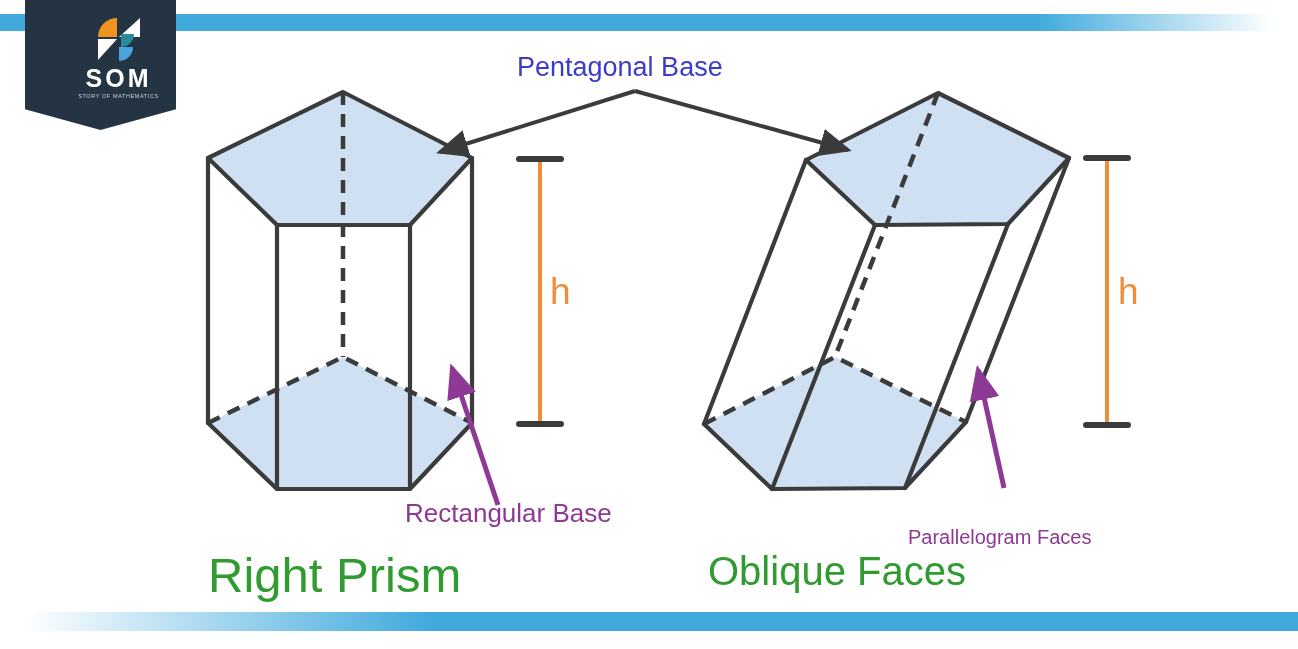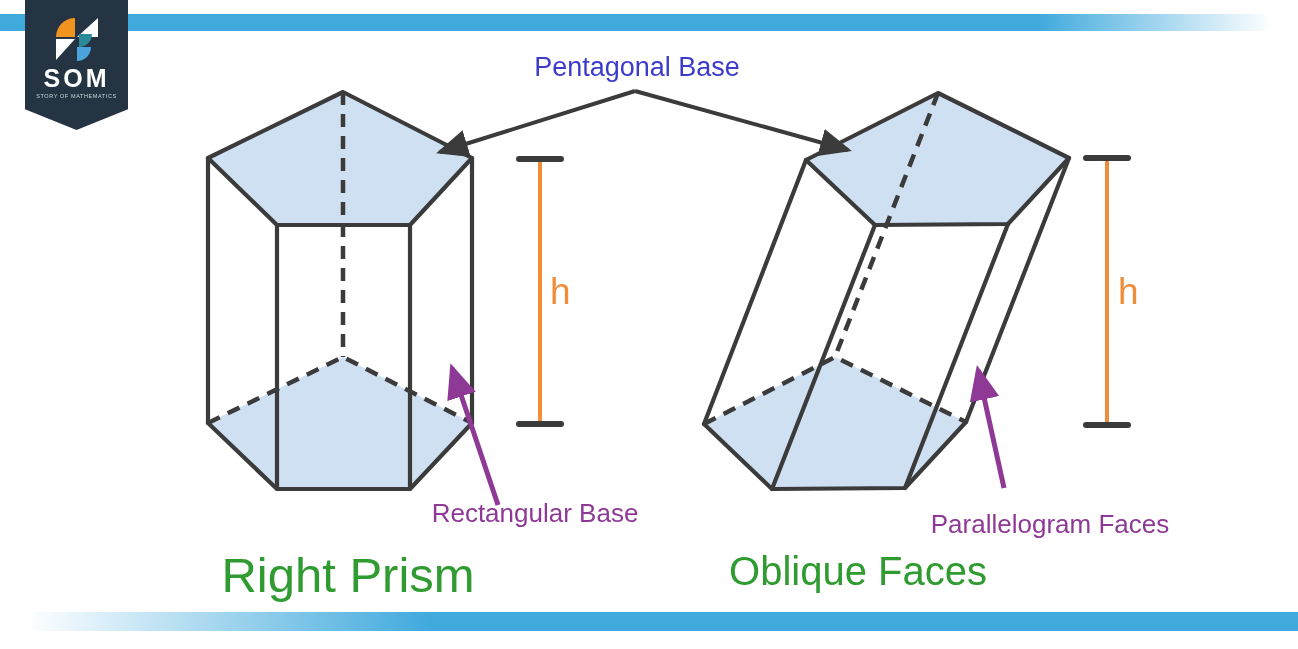--- a/index.html
+++ b/index.html
@@ -11,47 +11,47 @@
   .stripe-top{
     position:absolute;left:0;top:14px;width:1298px;height:17px;
     background:linear-gradient(to right, var(--stripe-blue) 0%, var(--stripe-blue) 80%, rgba(255,255,255,0) 98%);
   }
   .stripe-bottom{
     position:absolute;left:0;top:612px;width:1298px;height:19px;
     background:linear-gradient(to right, rgba(255,255,255,0) 2%, var(--stripe-blue) 33%, var(--stripe-blue) 100%);
   }
   
   .banner{
-    position:absolute;left:25px;top:0;width:103px;height:130px;
+    position:absolute;left:25px;top:0;width:115px;height:130px;
     background:var(--banner-navy);z-index:5;
     clip-path:polygon(0 0,100% 0,100% 84%,50% 100%,0 84%);
-    display:flex;flex-direction:column;align-items:center;
+    display:flex;flex-direction:column;align-items:center;padding-left:36px;
   }
   .banner .logo-icon{margin-top:16px;}
   .banner .logo-acronym{
     color:#ffffff;font-weight:bold;font-size:25px;letter-spacing:3px;
     margin-top:4px;line-height:1;
   }
   .banner .logo-tagline{
     color:#cdd6dc;font-size:5.5px;letter-spacing:0.6px;margin-top:3px;line-height:1;
   }
   
   .diagram{position:absolute;left:0;top:0;width:1298px;height:649px;z-index:2;}
   .face{fill:var(--face-fill);stroke:none;}
   .edge{stroke:var(--edge-dark);stroke-width:4.2;fill:none;stroke-linecap:round;stroke-linejoin:round;}
   .edge-dashed{stroke:var(--edge-dark);stroke-width:4.5;fill:none;stroke-dasharray:13 9;stroke-linejoin:round;}
   .pointer-line{stroke:var(--edge-dark);stroke-width:4;fill:none;}
   .purple-line{stroke:var(--label-purple);stroke-width:5;fill:none;}
   .hbar-line{stroke:var(--height-orange);stroke-width:4;fill:none;}
   .hbar-cap{stroke:var(--edge-dark);stroke-width:6;stroke-linecap:round;fill:none;}
   
-  .lbl{position:absolute;z-index:4;text-align:center;line-height:1.1;white-space:nowrap;}
+  .lbl{position:absolute;z-index:4;line-height:1.1;white-space:nowrap;}
   .lbl-base{left:517px;top:53px;width:240px;color:var(--label-blue);font-size:27px;}
   .lbl-rect{left:405px;top:499px;width:260px;color:var(--label-purple);font-size:26px;}
-  .lbl-para{left:908px;top:510px;width:284px;color:var(--label-purple);font-size:26px;}
+  .lbl-para{left:908px;top:526px;width:284px;color:var(--label-purple);font-size:20px;}
   .lbl-h-left{left:550px;top:272px;width:40px;color:var(--height-orange);font-size:37px;text-align:left;}
   .lbl-h-right{left:1118px;top:272px;width:40px;color:var(--height-orange);font-size:37px;text-align:left;}
   .lbl-right-prism{left:208px;top:549px;width:280px;color:var(--label-green);font-size:49px;}
   .lbl-oblique-prism{left:708px;top:549px;width:300px;color:var(--label-green);font-size:40px;}
 </style>
 </head>
 <body>
 
 <div class="stripe-top"></div>
 <div class="stripe-bottom"></div>

